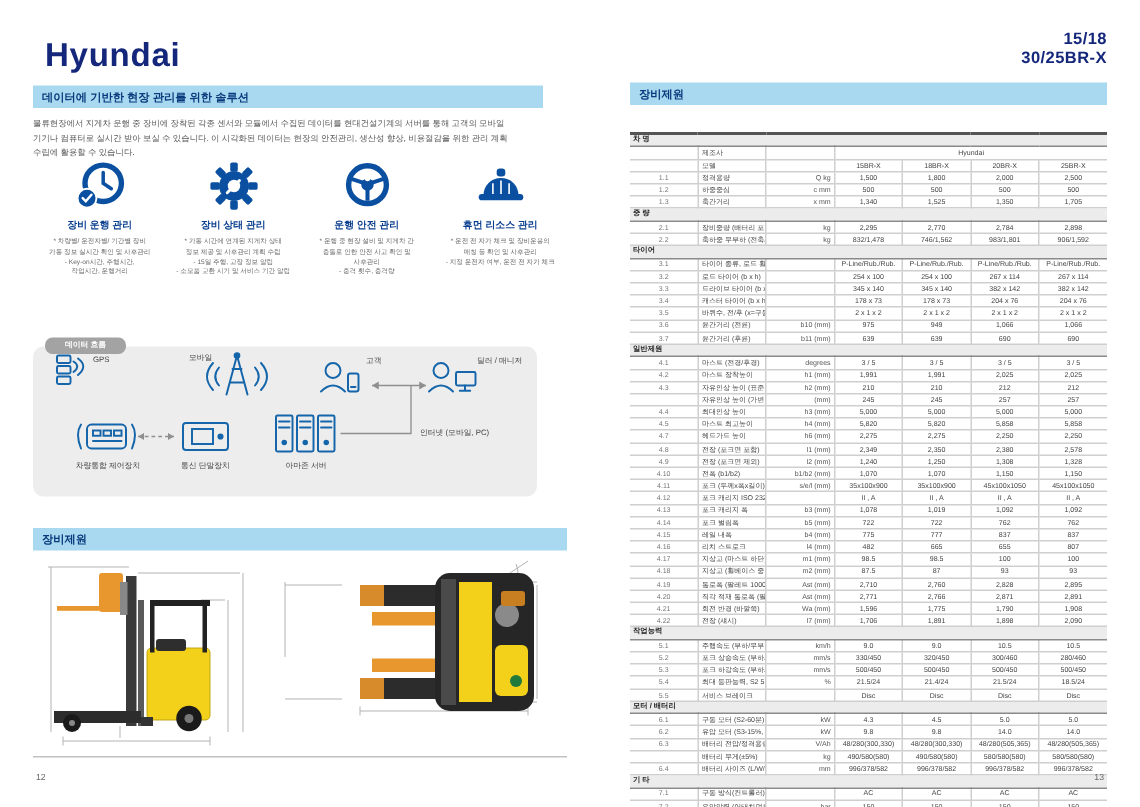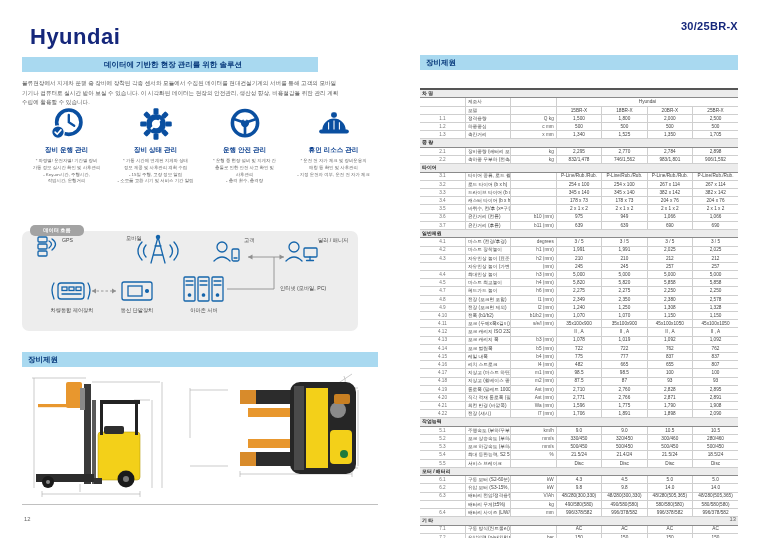--- a/index.html
+++ b/index.html
@@ -3,21 +3,21 @@
 <meta charset="utf-8">
 <style>
   html,body{margin:0;padding:0;background:#e8e8e8;}
   .canvas{position:relative;width:760px;height:538px;background:#ffffff;overflow:hidden;
           font-family:"Liberation Sans",sans-serif;color:#444;}
   .abs{position:absolute;}
   
   .logo{left:30px;top:24px;font-size:22px;font-weight:800;color:#15277b;letter-spacing:.5px;}
   .banner{height:15px;background:#a9d9f0;color:#083a7c;font-weight:bold;font-size:7.5px;
           line-height:15px;padding-left:6px;box-sizing:border-box;}
-  .b1{left:22px;top:57px;width:296px;text-align:center;}
+  .b1{left:22px;top:57px;width:340px;}
   .b2{left:22px;top:352px;width:356px;}
   .b3{left:420px;top:55px;width:318px;}
   .intro{left:22px;top:79px;width:356px;font-size:5.6px;color:#555;}
   .intro .ln{line-height:1.7;}
   .features{left:22px;top:106px;width:356px;display:flex;}
   .feature{flex:1;text-align:center;padding:0 5px;}
   .f-title{font-size:6.6px;font-weight:bold;color:#0a3f8f;margin-top:4px;}
   .f-lines{margin-top:3px;font-size:4.4px;color:#666;}
   .f-lines .ln{line-height:1.55;}
   .flow-panel{left:22px;top:231px;width:336px;height:100px;background:#ededed;border-radius:7px;}
@@ -261,20 +261,21 @@
         <rect x="312" y="24" width="16" height="10" rx="2" fill="#c87f22"></rect>
         <circle cx="322" cy="84" r="4" fill="#1f7a3c"></circle>
       </g>
     </svg>
   </div>
 
   <div class="abs rule"></div>
   <div class="abs pageno pn-l">12</div>
 
   <div class="abs model-head">
+    <div>15/18</div>
     <div>30/25BR-X</div>
   </div>
 
   <div class="abs banner b3">장비제원</div>
 
   <table class="abs spec-table">
     <tbody id="spec-tbody">
         <tr class="sec">
           <td colspan="7">차 명</td>
         </tr>

